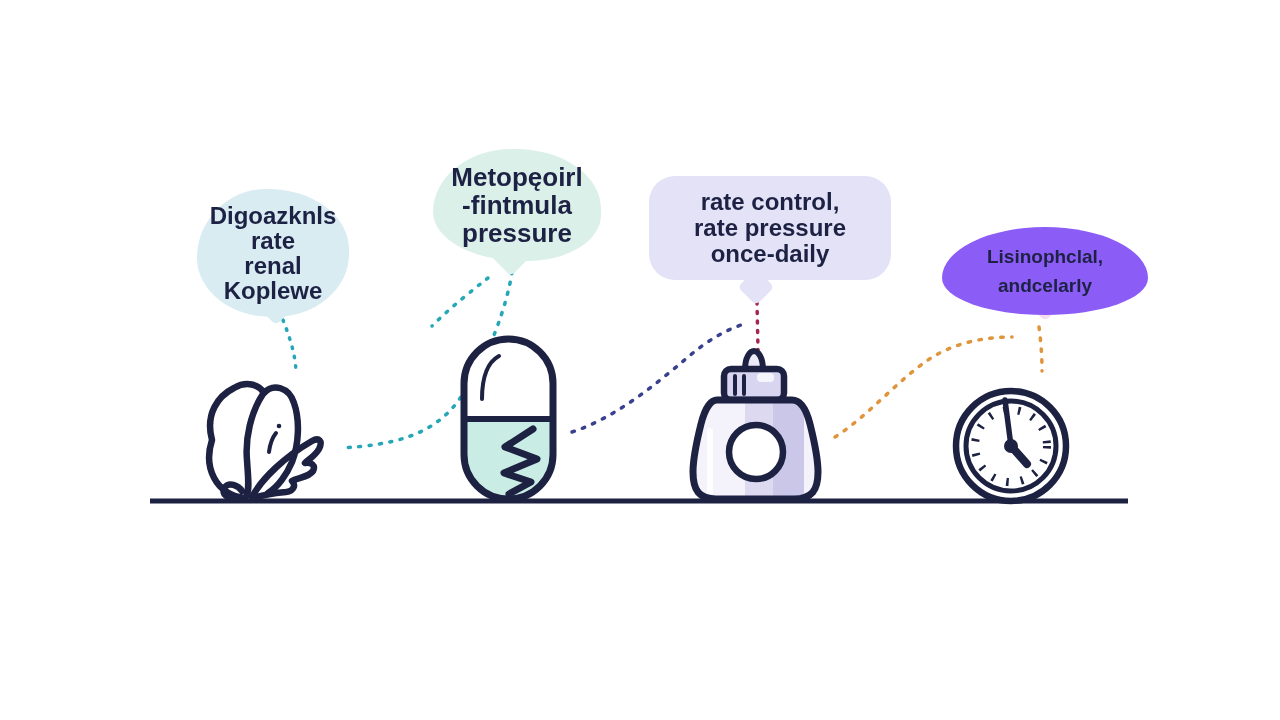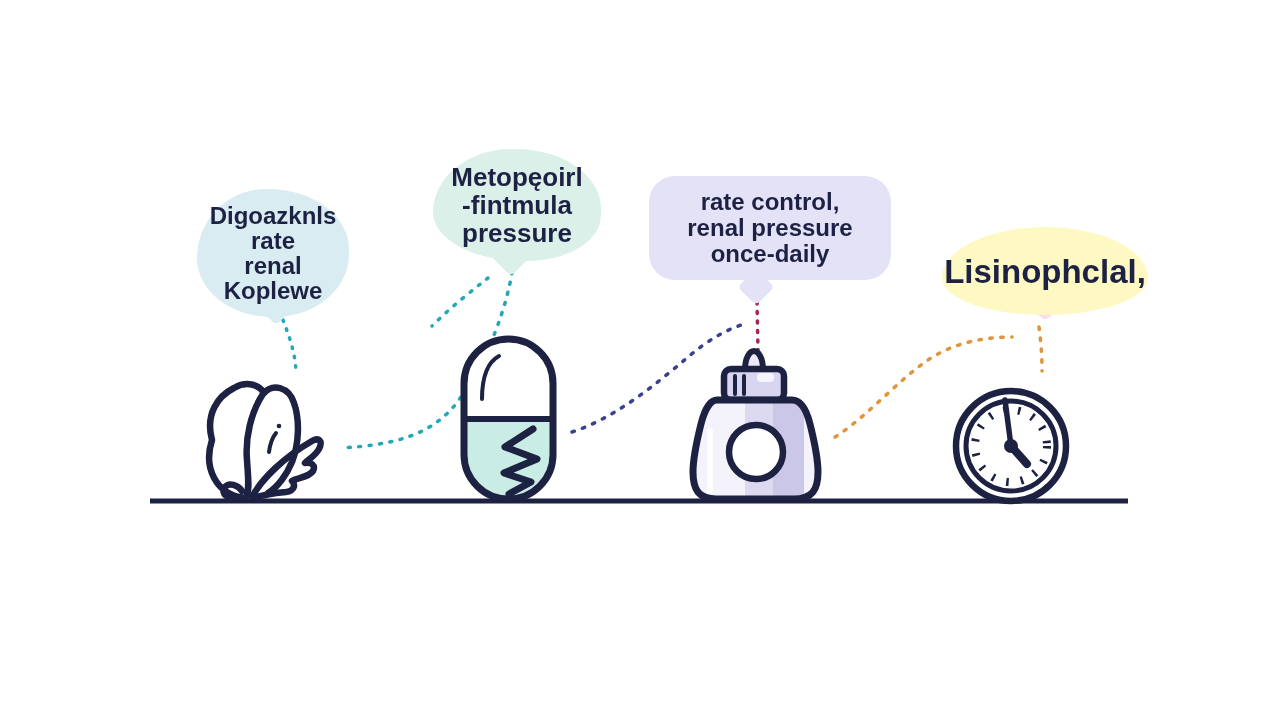--- a/index.html
+++ b/index.html
@@ -24,23 +24,23 @@
   
   .b2{left:433px;top:149px;width:168px;height:112px;background:#dcf0ea;
       border-radius:48% 52% 45% 55% / 58% 55% 42% 45%;
       font-size:26px;line-height:28px;}
   .t2{left:496px;top:240px;width:30px;height:30px;background:#dcf0ea;}
   
   .b3{left:649px;top:176px;width:242px;height:104px;background:#e4e2f6;
       border-radius:26px;font-size:24px;line-height:26px;}
   .t3{left:743px;top:274px;width:26px;height:26px;background:#e4e2f6;}
   
-  .b4{left:942px;top:227px;width:206px;height:88px;background:#fef9c3;
+  .b4{left:942px;top:227px;width:206px;height:88px;background:#8b5cf6;
       border-radius:50% 50% 50% 50% / 58% 58% 42% 42%;
-      font-size:33px;line-height:29px;}
+      font-size:19px;line-height:29px;}
   .t4{left:1032px;top:290px;width:26px;height:26px;background:#f8ddef;}
 </style>
 </head>
 <body>
 
 <div id="canvas">
 
   <svg id="scene-svg" width="1280" height="720" viewBox="0 0 1280 720">
 
     <path d="M150,501 L1128,501" fill="none" stroke-width="5" stroke-linecap="butt" stroke="#1d2142"></path>
@@ -126,21 +126,22 @@
   </div>
 
   <div class="bubble b2">
     <span>Metopęoirl</span>
     <span>-fintmula</span>
     <span>pressure</span>
   </div>
 
   <div class="bubble b3">
     <span>rate control,</span>
-    <span>renal pressure</span>
+    <span>rate pressure</span>
     <span>once-daily</span>
   </div>
 
   <div class="bubble b4">
     <span>Lisinophclal,</span>
+    <span>andcelarly</span>
   </div>
 
 </div>
 
 </body></html>

